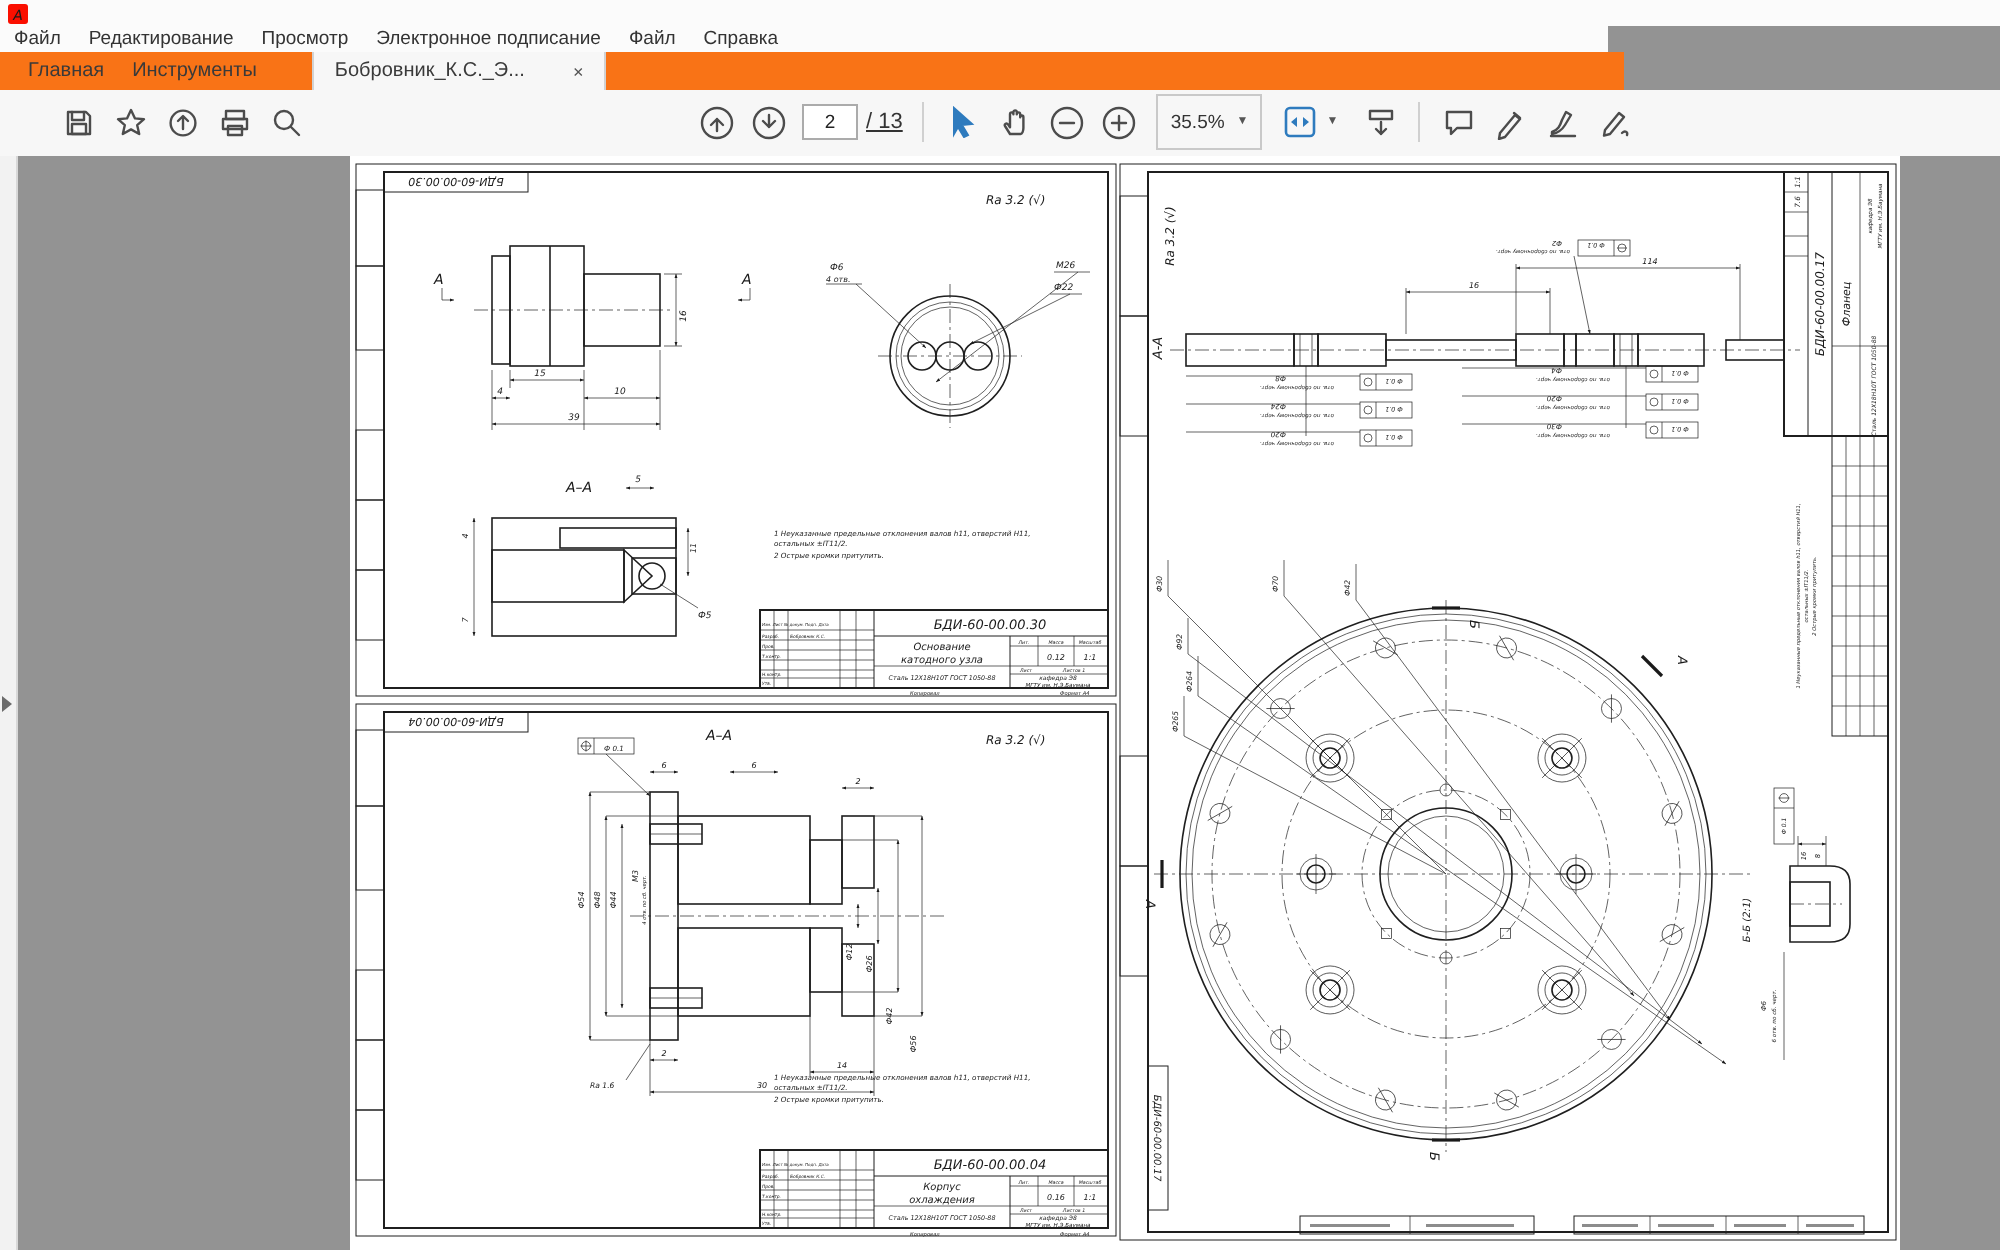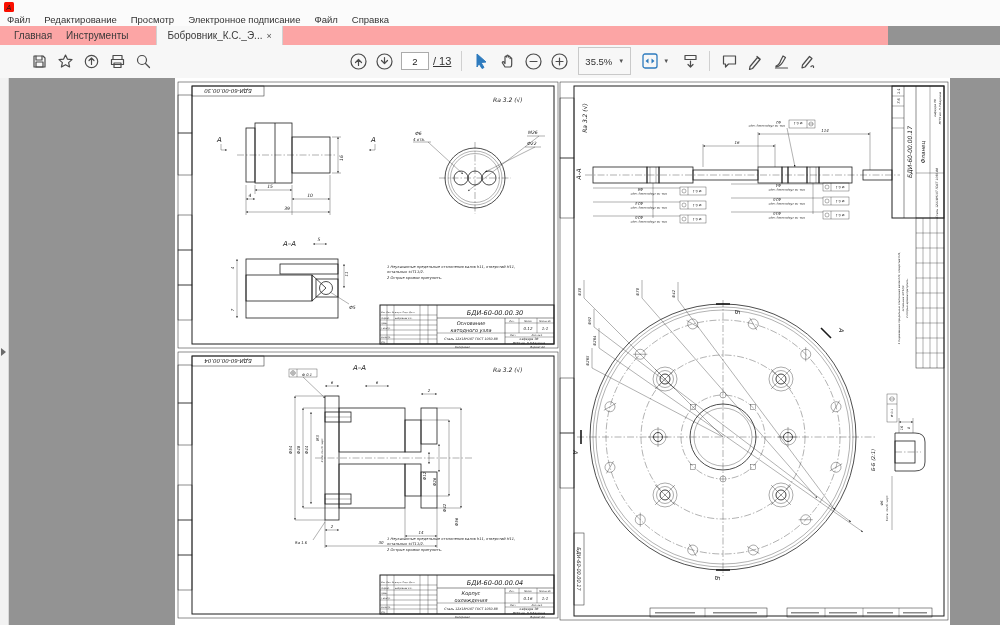--- a/index.html
+++ b/index.html
@@ -1,25 +1,25 @@
 <!DOCTYPE html>
 <html><head>
 <meta charset="utf-8">
 <style>
   html,body{margin:0;padding:0;width:1000px;height:625px;overflow:hidden;
     font-family:"Liberation Sans",sans-serif;background:#939393;}
   .titlebar{position:absolute;left:0;top:0;width:1000px;height:13px;background:#fbfbfb;
     font-size:9px;color:#333;display:flex;align-items:center;gap:4px;padding-left:4px;box-sizing:border-box;}
-  .menubar{position:absolute;left:0;top:13px;width:1000px;height:13px;background:#fbfbfb;
+  .menubar{position:absolute;left:0;top:13px;width:804px;height:13px;background:#fbfbfb;
     font-size:9.5px;color:#333;display:flex;align-items:center;}
   .menubar span{padding:0 7px;}
-  .tabbar{position:absolute;left:0;top:26px;width:888px;height:19px;background:#fca5a5;
+  .tabbar{position:absolute;left:0;top:26px;width:812px;height:19px;background:#f97316;
     font-size:10px;color:#3a3a3a;display:flex;align-items:flex-end;}
   .tab{height:19px;display:flex;align-items:center;padding:0 14px;}
-  .doctab{height:19px;display:flex;align-items:center;gap:4px;background:#f7f7f7;
+  .doctab{height:19px;display:flex;align-items:center;gap:24px;background:#f7f7f7;
     border-left:1px solid #d2d2d2;border-right:1px solid #d2d2d2;padding:0 10px;margin-left:14px;}
   .doctab .x{color:#555;font-size:9px;}
   .toolbar{position:absolute;left:0;top:45px;width:1000px;height:33px;background:#f7f7f7;
     border-bottom:1px solid #cfcfcf;}
   .tgroup{position:absolute;top:0;height:32px;display:flex;align-items:center;}
   .tbtn{width:26px;height:26px;display:flex;align-items:center;justify-content:center;}
   .sep{width:1px;height:20px;background:#d0d0d0;margin:0 6px;}
   .pagebox{width:26px;height:16px;background:#fff;border:1px solid #ababab;font-size:9.5px;
     color:#222;display:flex;align-items:center;justify-content:center;margin:0 4px;}
   .ptotal{font-size:11px;color:#333;margin-right:4px;text-decoration:underline;}

